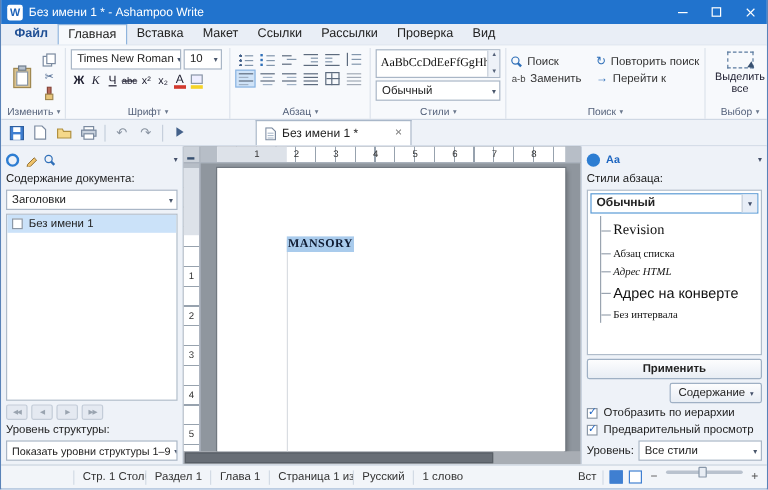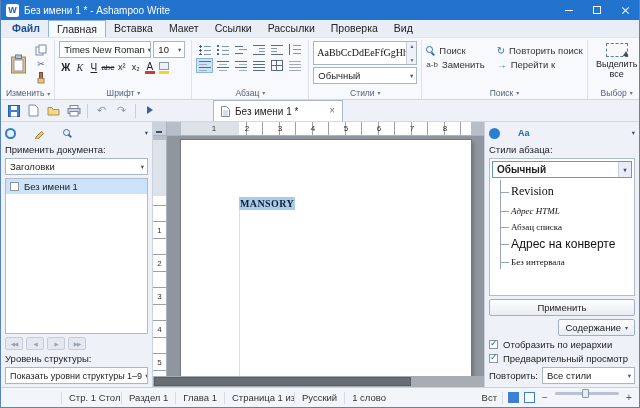--- a/index.html
+++ b/index.html
@@ -93,21 +93,21 @@
   .pointer-tri { width:0; height:0; border-left:6px solid #44618a; border-top:4px solid transparent; border-bottom:4px solid transparent; margin-bottom:2px; }
   .doc-tab { margin-left:52px; height:21px; background:#fff; border:1px solid #a9b7c9; border-bottom:none; display:flex; align-items:center; gap:5px; padding:0 7px; font-size:10px; width:130px; }
   .tab-close { margin-left:auto; color:#777; font-size:10px; line-height:10px; }
 
   
   .main { flex:1; min-height:0; display:flex; }
 
   .side-panel { background:#eef2f8; display:flex; flex-direction:column; gap:3px; padding:3px 4px; font-size:10px; }
   .left-panel { width:152px; border-right:1px solid #c9d2de; }
   .right-panel { width:155px; border-left:1px solid #c9d2de; }
-  .panel-toolbar { height:16px; display:flex; align-items:center; gap:18px; flex:0 0 auto; }
+  .panel-toolbar { height:16px; display:flex; align-items:center; gap:5px; flex:0 0 auto; }
   .ring-icon { width:11px; height:11px; border:2px solid #2d7dd2; border-radius:50%; }
   .dot-icon { width:11px; height:11px; border-radius:50%; background:#2d7dd2; }
   .pt-arr { margin-left:auto; font-size:6.5px; color:#44506a; }
   .aa-icon { color:#1e66c0; font-weight:bold; font-size:9px; }
   .panel-label { font-size:9.5px; color:#1c1c1c; }
   .listbox { flex:1; min-height:0; background:#fff; border:1px solid #b0bcca; overflow:hidden; }
   .outline-item { height:15px; display:flex; align-items:center; gap:5px; padding:0 4px; background:#cbe2f9; font-size:9.5px; }
   .chk { width:9px; height:9px; border:1px solid #8a97a6; background:#fff; flex:0 0 auto; position:relative; }
   .chk .tick { position:absolute; left:0px; top:-3px; font-size:9px; color:#1d64c4; }
   .nav-row { display:flex; gap:3px; flex:0 0 auto; }
@@ -143,21 +143,21 @@
   .tree { margin-left:8px; border-left:1px solid #9aa4b0; margin-top:2px; }
   .trow { position:relative; padding-left:10px; display:flex; align-items:center; color:#111; white-space:nowrap; overflow:hidden; }
   .trow::before { content:""; position:absolute; left:0; top:50%; width:8px; height:1px; background:#9aa4b0; }
   .s-revision { font-size:12px; height:23px; }
   .s-list { font-size:9px; height:15px; }
   .s-html { font-size:9px; height:16px; font-style:italic; }
   .s-envelope { font-size:12px; height:20px; font-family:"Liberation Sans",sans-serif; }
   .s-nospace { font-size:9px; height:15px; }
   .btn { background:linear-gradient(#fdfdfe,#e8edf4); border:1px solid #9fb0c4; border-radius:2px; font-size:9.5px; padding:2px 6px; color:#222; text-align:center; white-space:nowrap; }
   .btn-row { display:flex; gap:5px; flex:0 0 auto; }
-  .btn-row .btn { flex:1; }
+  .btn-row .btn { flex:1;font-weight:bold; }
   .org-row { display:flex; justify-content:flex-end; flex:0 0 auto; }
   .org-row .btn { display:flex; align-items:center; gap:4px; }
   .org-row .arr { font-size:6px; color:#44506a; }
   .chkrow { display:flex; align-items:center; gap:5px; font-size:9.5px; flex:0 0 auto; }
   .show-row { display:flex; align-items:center; gap:4px; flex:0 0 auto; }
   .show-row .combo { flex:1; }
 
   
   .statusbar { height:20px; background:#f2f5f9; border-top:1px solid #c9d2de; display:flex; align-items:center; font-size:9.5px; color:#333; padding:0 5px; flex:0 0 auto; }
   .s-spacer { width:56px; height:12px; border-right:1px solid #d3dbe5; }
@@ -429,21 +429,21 @@
 
     <div class="side-panel left-panel">
       <div class="panel-toolbar">
         <span class="ring-icon"></span>
         <svg width="11" height="11" viewBox="0 0 11 11">
             <path d="M2 9 l5.5-5.5 2 2 L4 11 l-2.5.5 z" fill="#f0c36a" stroke="#8a6a30" stroke-width="0.8"></path>
           </svg>
         <span class="mag"></span>
         <span class="pt-arr">▾</span>
       </div>
-      <div class="panel-label">Применить документа:</div>
+      <div class="panel-label">Содержание документа:</div>
       <span class="combo">
           <span>Заголовки</span>
           <span class="arr">▾</span>
         </span>
       <div class="listbox">
         <div class="outline-item">
           <span class="chk"></span>
           <span>Без имени 1</span>
         </div>
       </div>
@@ -505,22 +505,22 @@
         <span class="pt-arr">▾</span>
       </div>
       <div class="panel-label">Стили абзаца:</div>
       <div class="styles-box">
         <div class="style-current">
           <span>Обычный</span>
           <span class="drop">▾</span>
         </div>
         <div class="tree">
           <div class="trow s-revision">Revision</div>
+          <div class="trow s-list">Абзац списка</div>
           <div class="trow s-html">Адрес HTML</div>
-          <div class="trow s-list">Абзац списка</div>
           <div class="trow s-envelope">Адрес на конверте</div>
           <div class="trow s-nospace">Без интервала</div>
         </div>
       </div>
       <div class="btn-row">
         <span class="btn">Применить</span>
       </div>
       <div class="org-row">
         <span class="btn">
             <span>Содержание</span>
@@ -533,21 +533,21 @@
           </span>
         <span>Отобразить по иерархии</span>
       </div>
       <div class="chkrow">
         <span class="chk">
             <span class="tick">✓</span>
           </span>
         <span>Предварительный просмотр</span>
       </div>
       <div class="show-row">
-        <span class="panel-label">Повторить:</span>
+        <span class="panel-label">Уровень:</span>
         <span class="combo">
             <span>Все стили</span>
             <span class="arr">▾</span>
           </span>
       </div>
     </div>
 
   </div>
 
   <div class="statusbar">

